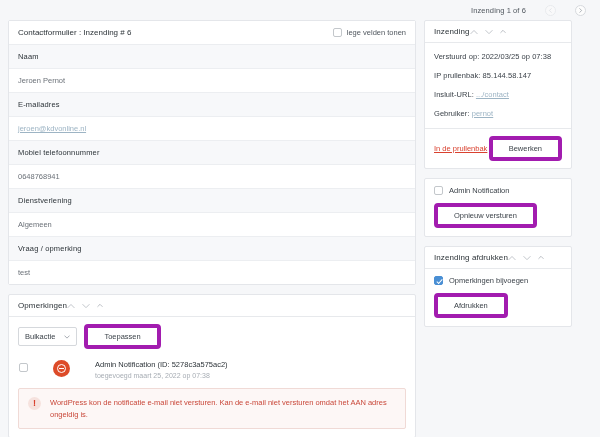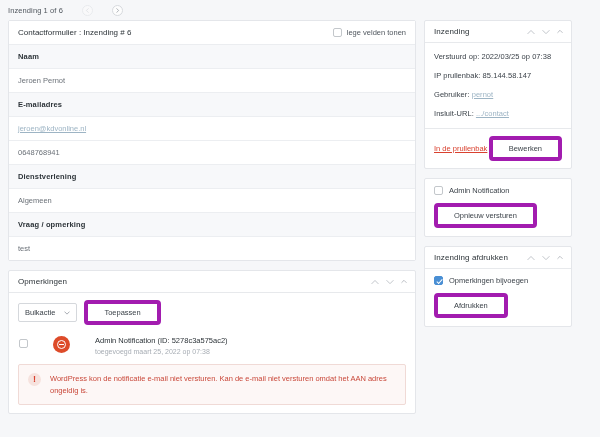--- a/index.html
+++ b/index.html
@@ -21,21 +21,21 @@
     height: 437px;
     box-sizing: border-box;
     padding: 0 8px;
   }
 
   
   .topbar {
     height: 20px;
     display: flex;
     align-items: center;
-    justify-content: flex-start;
+    justify-content: flex-end;
     padding-right: 6px;
     gap: 19px;
   }
   .topbar-label {
     font-size: 7.5px;
     color: #50575e;
     letter-spacing: 0.1px;
   }
   .pagebtn {
     width: 11px;
@@ -65,21 +65,20 @@
   .panel {
     background: #ffffff;
     border: 1px solid #e4e6ea;
     border-radius: 2px;
     margin-bottom: 9px;
     box-sizing: border-box;
   }
   .panel-head {
     display: flex;
     align-items: center;
-    justify-content: space-between;
     padding: 6px 8px 6px 9px;
     border-bottom: 1px solid #e7e9ec;
     box-sizing: border-box;
   }
   .panel-title {
     font-size: 8px;
     color: #2c3338;
     letter-spacing: .1px;
   }
   .panel-actions {
@@ -129,21 +128,21 @@
     top: 0.7px;
     width: 2.4px;
     height: 5px;
     border: solid #fff;
     border-width: 0 1.4px 1.4px 0;
     transform: rotate(42deg);
   }
   .fld-label {
     background: #f7f8fa;
     padding: 7px 9px;
-    font-weight: bold;
+    font-weight: normal;
     font-size: 7.5px;
     color: #2c3338;
     border-bottom: 1px solid #eceef1;
     letter-spacing: .15px;
   }
   .fld-value {
     background: #ffffff;
     padding: 7px 9px;
     font-size: 7.5px;
     color: #6b7178;
@@ -324,20 +323,21 @@
             <span>lege velden tonen</span>
           </label>
         </div>
 
         <div class="fld-label">Naam</div>
         <div class="fld-value">Jeroen Pernot</div>
 
         <div class="fld-label">E-mailadres</div>
         <div class="fld-value"><a href="#">jeroen@kdvonline.nl</a></div>
 
+        <div class="fld-label">Mobiel telefoonnummer</div>
         <div class="fld-value">0648768941</div>
 
         <div class="fld-label">Dienstverlening</div>
         <div class="fld-value">Algemeen</div>
 
         <div class="fld-label">Vraag / opmerking</div>
         <div class="fld-value">test</div>
       </div>
 
       <div class="panel">
@@ -408,26 +408,26 @@
         <div style="padding:4px 0 5px 0">
           <div class="side-row">
             <span>Verstuurd op:</span>
             <span>2022/03/25 op 07:38</span>
           </div>
           <div class="side-row">
             <span>IP prullenbak:</span>
             <span>85.144.58.147</span>
           </div>
           <div class="side-row">
+            <span>Insluit-URL:</span>
+            <a href="#">.../contact</a>
+          </div>
+          <div class="side-row">
             <span>Gebruiker:</span>
             <a href="#">pernot</a>
-          </div>
-          <div class="side-row">
-            <span>Insluit-URL:</span>
-            <a href="#">.../contact</a>
           </div>
         </div>
         <div class="side-foot">
           <a href="#" class="trash-link">In de prullenbak</a>
           <button class="btn">Bewerken</button>
         </div>
       </div>
 
       <div class="panel">
         <div class="panel-body">

